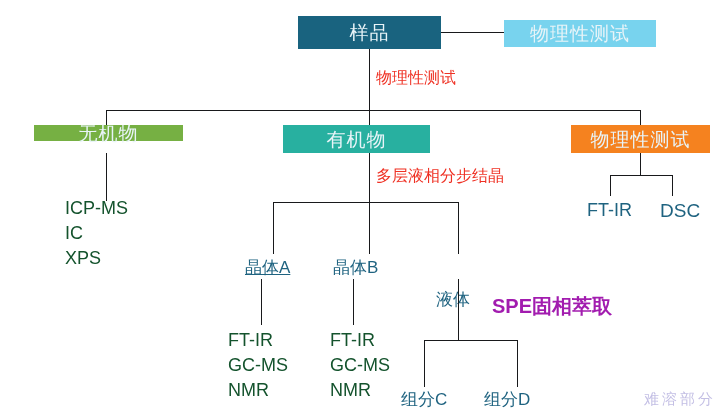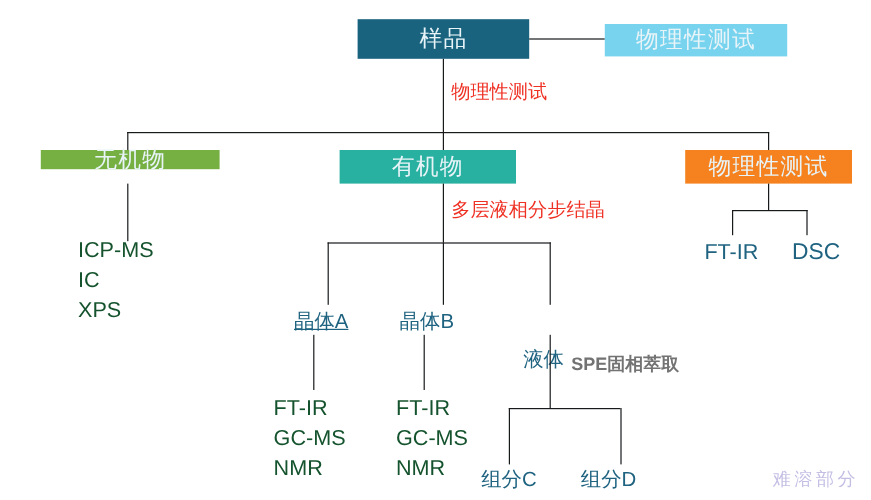--- a/index.html
+++ b/index.html
@@ -64,25 +64,26 @@
   
   .red {
     position: absolute;
     color: #ef3124;
     font-size: 16px;
     line-height: 1;
     white-space: nowrap;
   }
   .red-bold {
     position: absolute;
-    color: #737373;
-    font-size: 15px;
+    color: #a21caf;
+    font-size: 20px;
     font-weight: bold;
     line-height: 1;
     white-space: nowrap;
+    margin-left: 16px;
   }
 
   
   .watermark {
     position: absolute;
     right: 10px;
     bottom: 8px;
     color: #b9b4e0;
     font-size: 15px;
     letter-spacing: 3px;

